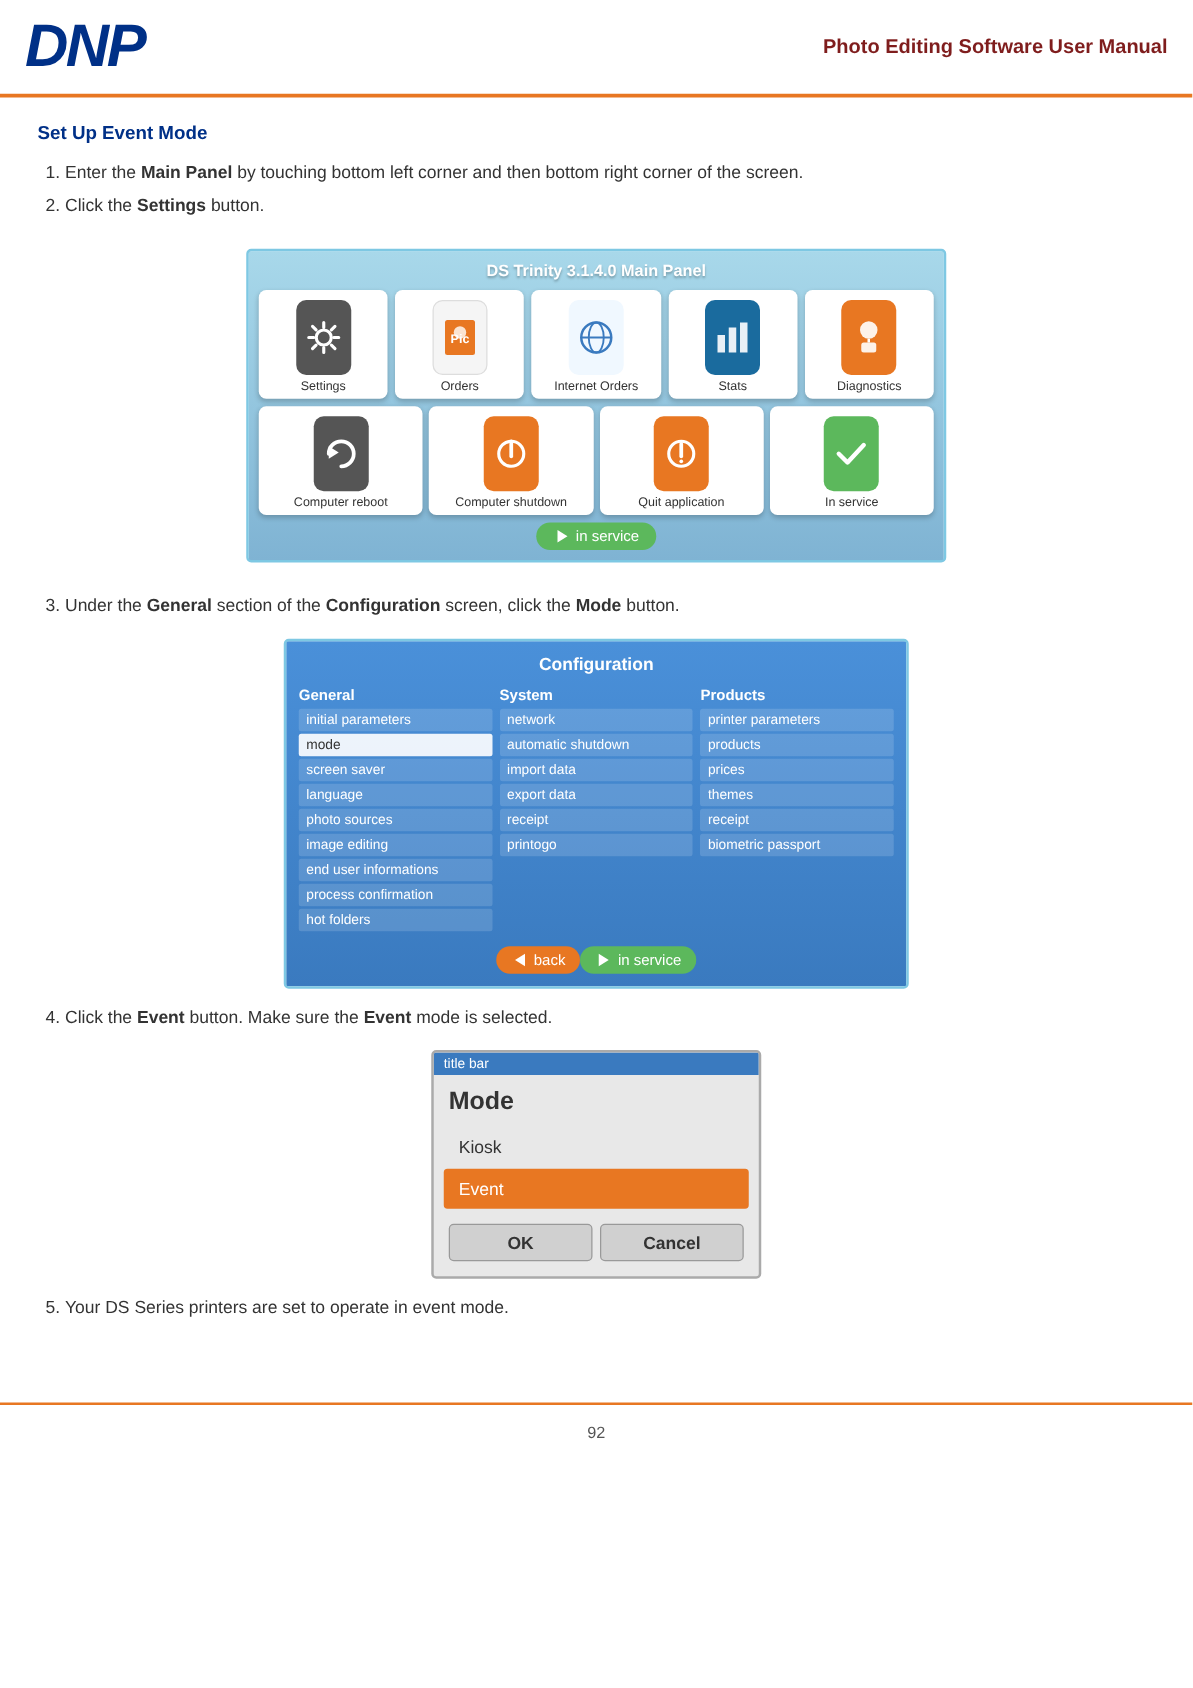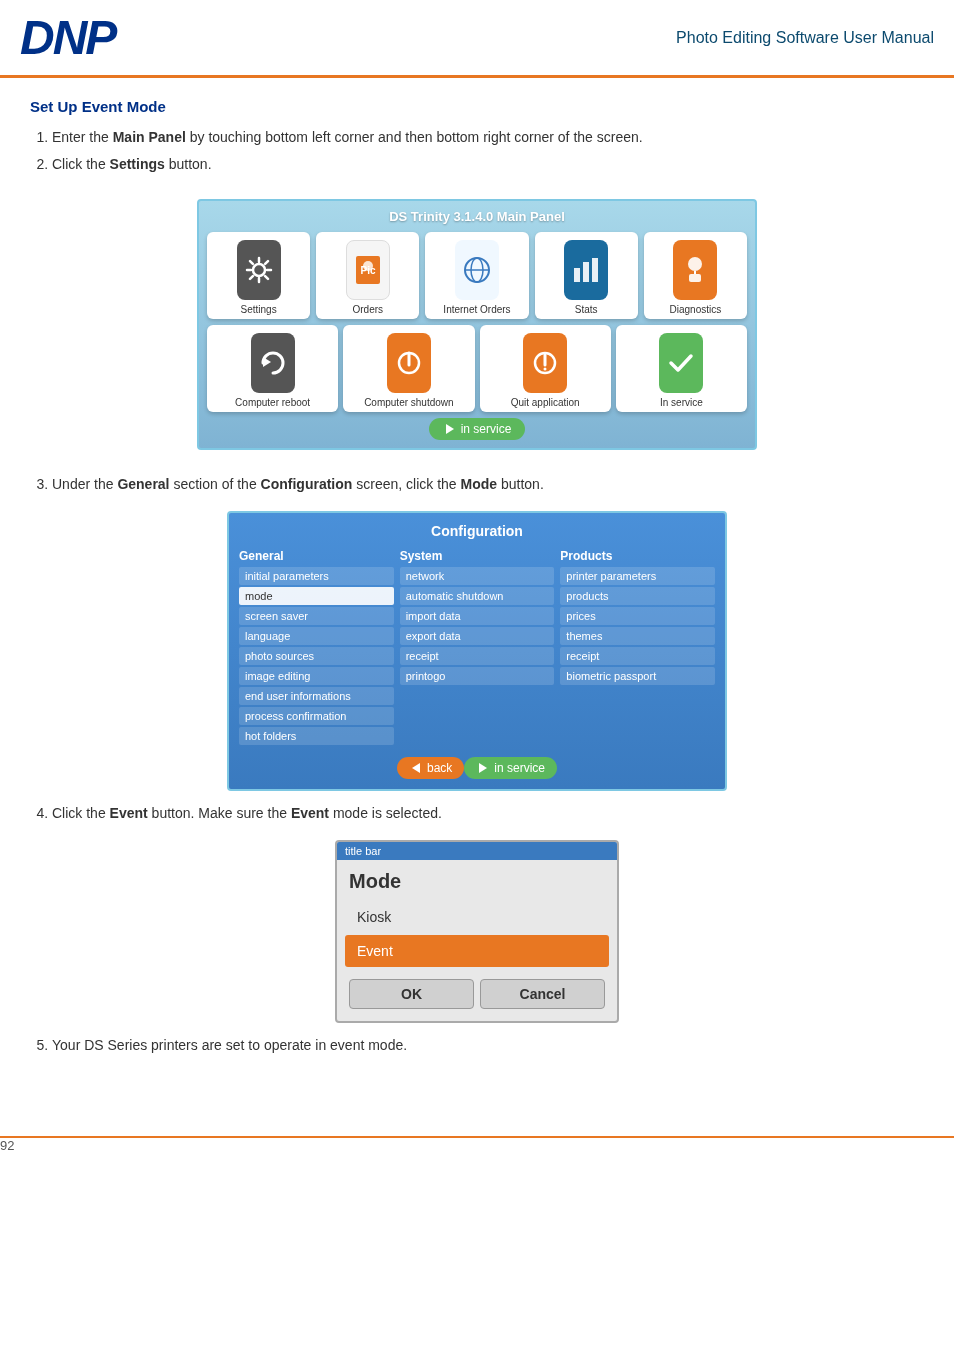--- a/index.html
+++ b/index.html
@@ -23,22 +23,22 @@
     }
     .header-logo {
       font-size: 48px;
       font-weight: 900;
       color: #003087;
       letter-spacing: -2px;
       font-style: italic;
     }
     .header-title {
       font-size: 16px;
-      color: #0c4a6e;
-      font-weight: normal;
+      color: #7f1d1d;
+      font-weight: bold;
     }
 
     
     .page-content {
       padding: 20px 30px;
     }
 
     .section-title {
       color: #003087;
       font-size: 15px;
@@ -190,21 +190,21 @@
       gap: 4px;
     }
     .config-nav-btn.back { background: #e87722; }
 
     
     .mode-box {
       border: 2px solid #aaa;
       background: #e8e8e8;
       border-radius: 4px;
       margin: 12px auto;
-      width: 284px;
+      width: 264px;
       padding: 0;
       overflow: hidden;
     }
     .mode-titlebar {
       background: #3a7abf;
       color: #fff;
       font-size: 11px;
       padding: 3px 8px;
     }
     .mode-title {
@@ -238,25 +238,25 @@
       border-radius: 4px;
       cursor: pointer;
       text-align: center;
       background: #d0d0d0;
       color: #333;
     }
 
     
     .page-footer {
       border-top: 2px solid #e87722;
-      text-align: left;
-      padding: 0;
+      text-align: center;
+      padding: 14px;
       color: #555;
       font-size: 13px;
-      margin-top: 44px;
+      margin-top: 30px;
     }
 
     
     svg { display: inline-block; }
   </style>
 </head>
 <body>
 
 <div class="header">
   <div class="header-logo">DNP</div>

